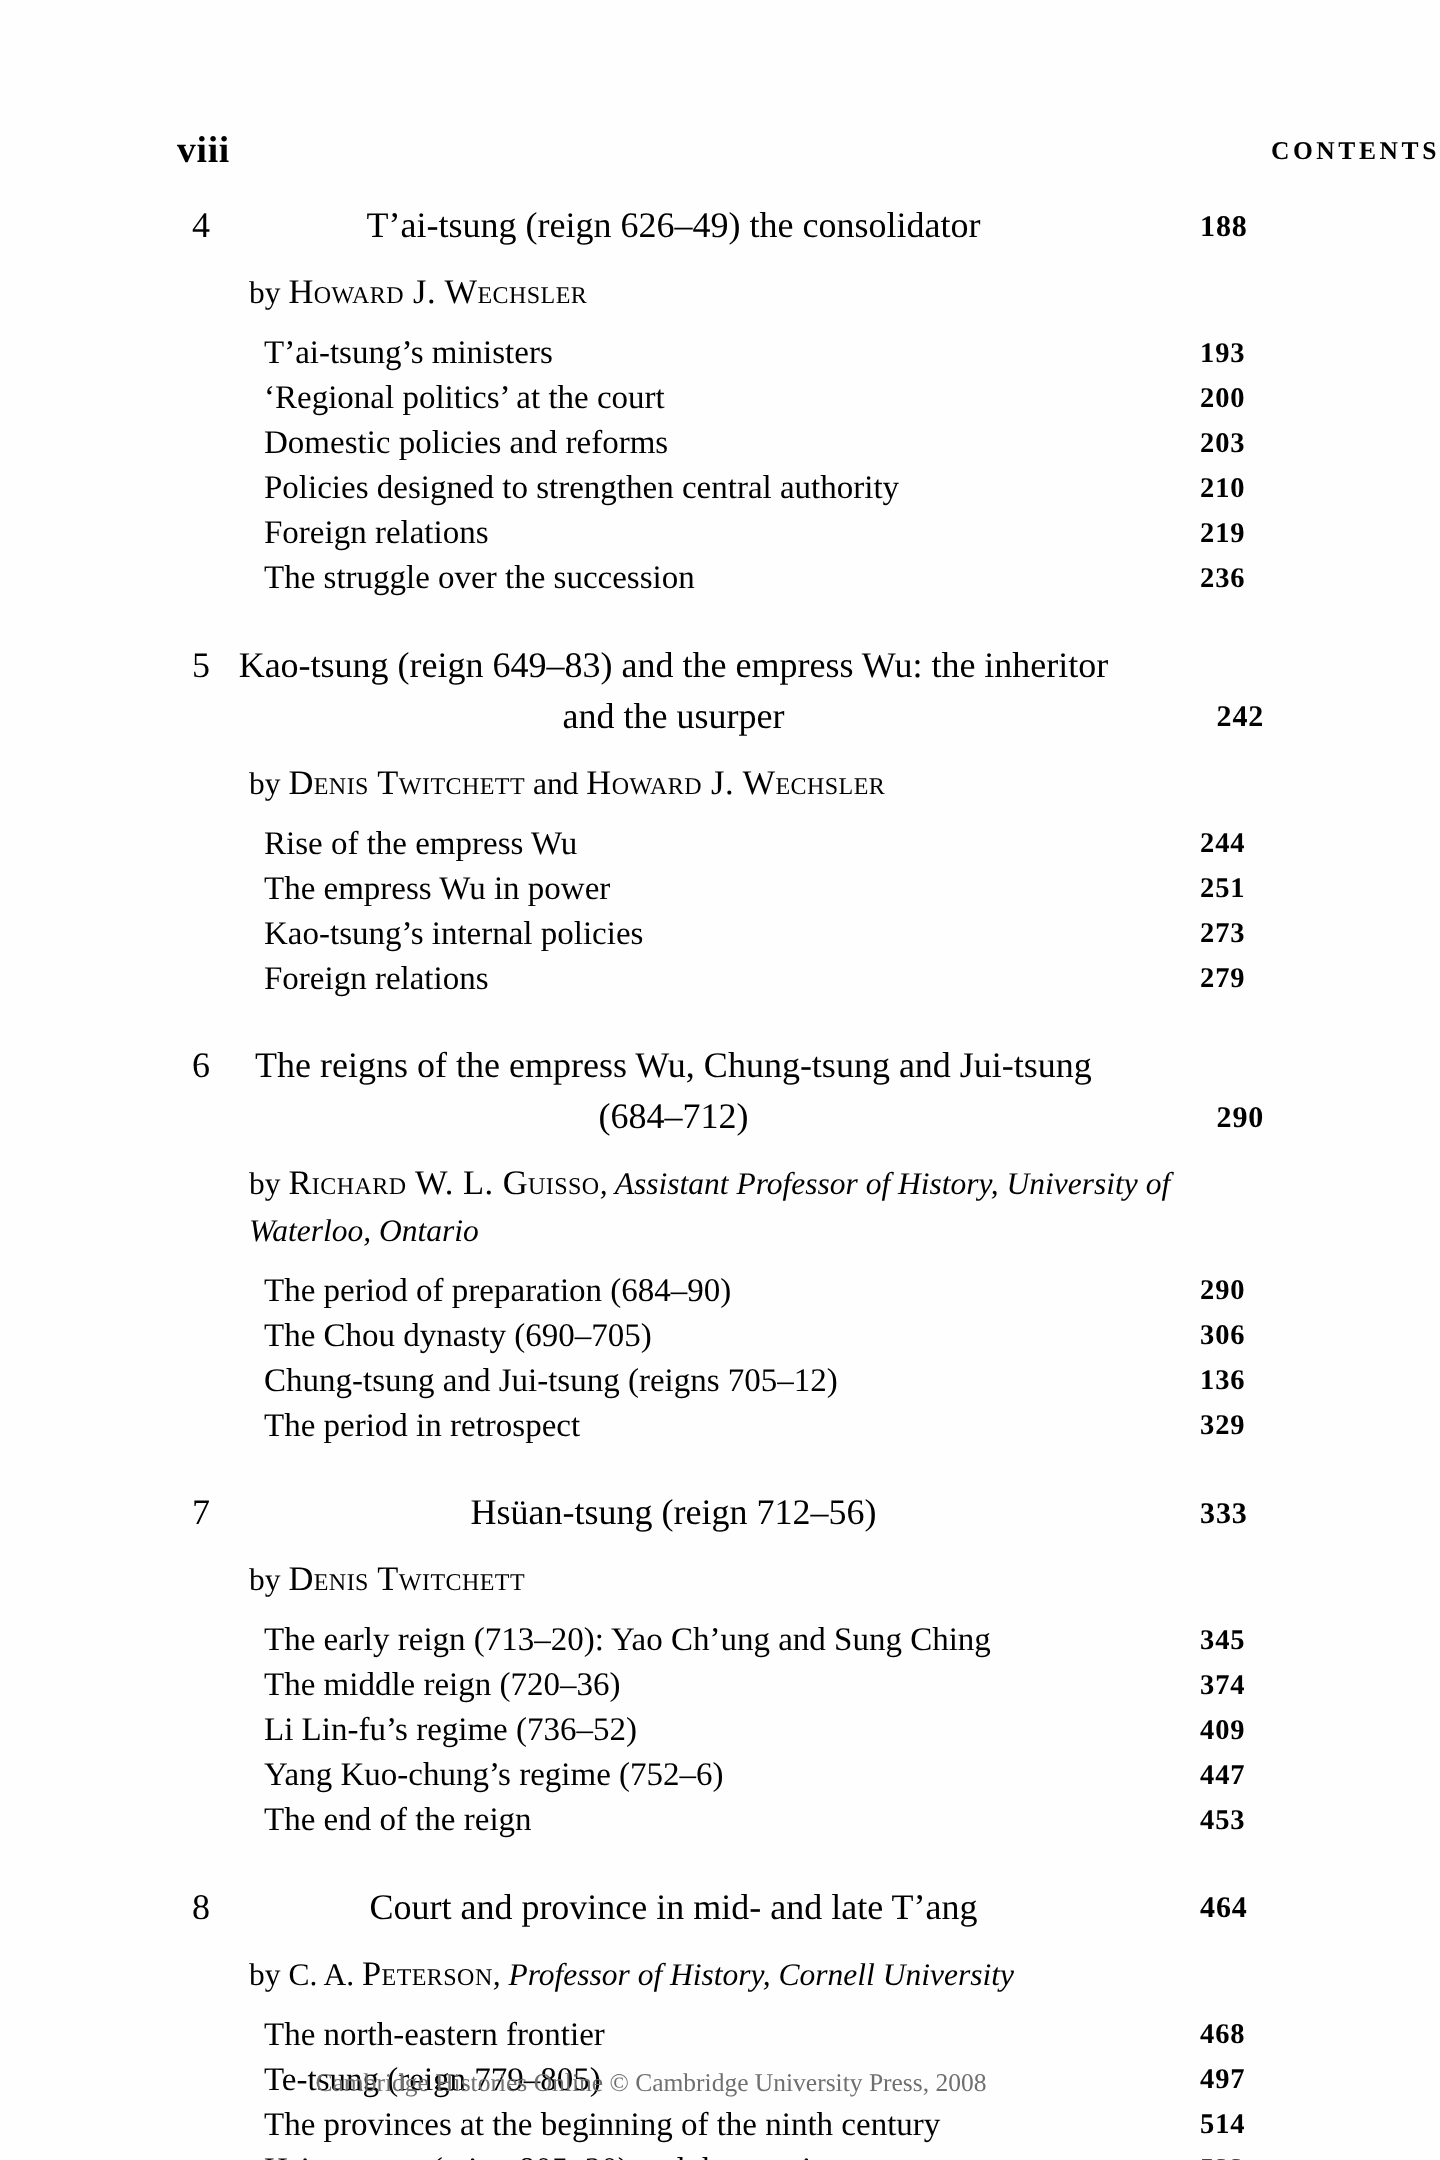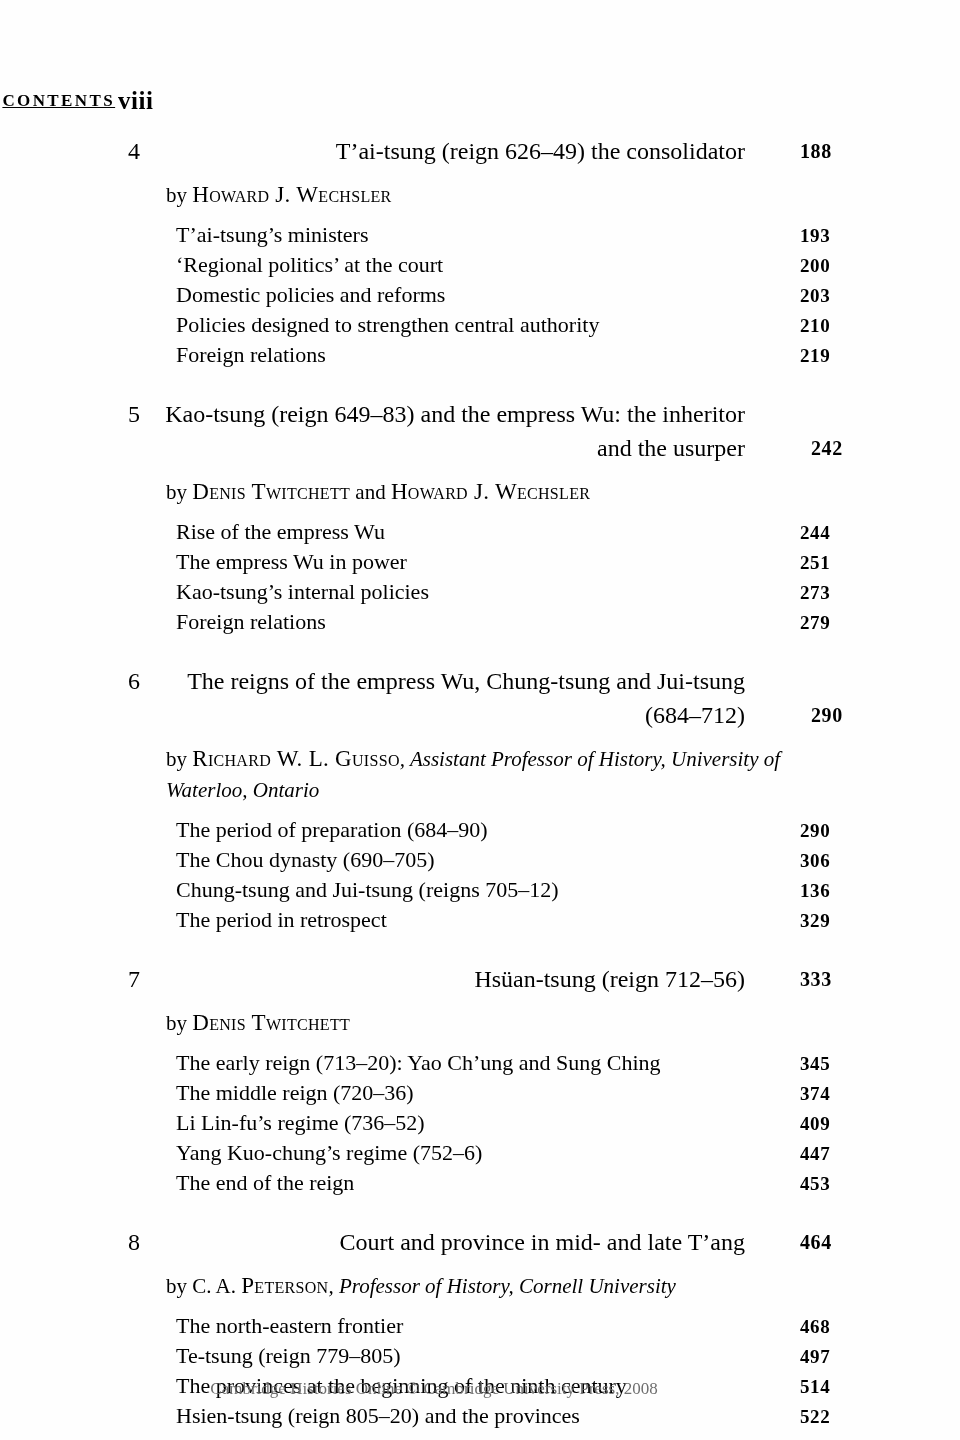--- a/index.html
+++ b/index.html
@@ -38,27 +38,26 @@
     font-size: 25px;
     font-weight: 700;
     letter-spacing: 0.5px;
     line-height: 30px;
   }
   .head-title {
     position: absolute;
     left: 0;
     top: 2px;
     width: 960px;
-    text-align: left;
+    text-align: right;
     font-size: 17px;
     font-weight: 700;
     letter-spacing: 2.4px;
     line-height: 26px;
     text-indent: 2.4px;
-    text-decoration: underline;
   }
 
   
   .toc {
     position: absolute;
     top: 134px;
     left: 0;
     width: 960px;
   }
 
@@ -81,21 +80,21 @@
     text-align: left;
     font-size: 24px;
     line-height: 34px;
   }
   .ch-title {
     position: relative;
     margin-left: 153px;
     margin-right: 215px;
     font-size: 24px;
     line-height: 34px;
-    text-align: right;
+    text-align: center;
   }
   .ch-page {
     position: absolute;
     left: 800px;
     font-size: 20px;
     font-weight: 700;
     line-height: 34px;
     letter-spacing: 0.6px;
   }
   
@@ -189,20 +188,24 @@
             <div class="sec-page">203</div>
           </div>
           <div class="sec-row">
             <div class="sec-label">Policies designed to strengthen central authority</div>
             <div class="sec-page">210</div>
           </div>
           <div class="sec-row">
             <div class="sec-label">Foreign relations</div>
             <div class="sec-page">219</div>
           </div>
+          <div class="sec-row">
+            <div class="sec-label">The struggle over the succession</div>
+            <div class="sec-page">236</div>
+          </div>
         </div>
       </div>
       <div class="chapter-gap"></div>
       <div class="chapter">
         <div class="ch-head">
           <div class="ch-num">5</div>
           <div class="ch-title">Kao-tsung (reign 649–83) and the empress Wu: the inheritor and the usurper</div>
           <div class="ch-page line2">242</div>
         </div>
         <div class="byline"><span>by </span><span class="sc">Denis Twitchett</span><span> and </span><span class="sc">Howard J. Wechsler</span></div>

